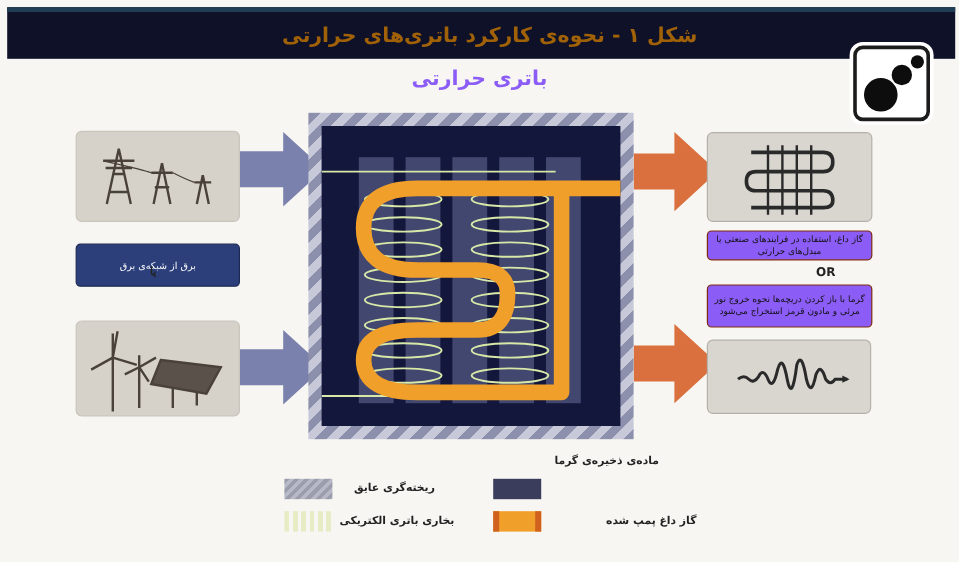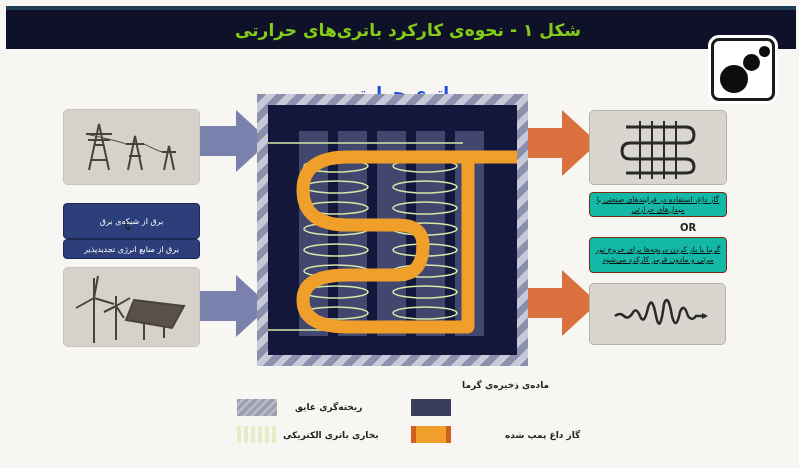--- a/index.html
+++ b/index.html
@@ -1,39 +1,39 @@
 <!DOCTYPE html>
 <html><head>
 <meta charset="utf-8">
 <style>
   * { box-sizing: border-box; margin: 0; padding: 0; }
   html, body { width: 799px; height: 468px; overflow: hidden; background: #f7f6f2; font-family: "DejaVu Sans", sans-serif; }
   .canvas { position: relative; width: 799px; height: 468px; background: #f7f6f2; }
 
   .header-band { position: absolute; left: 6px; top: 6px; width: 790px; height: 43px; background: #0e1128; border-top: 4px solid #1f3d55; }
-  .header-title { position: absolute; right: 215px; top: 10px; color: #84cc16; font-size: 17px; font-weight: bold; direction: rtl; }
+  .header-title { position: absolute; right: 215px; top: 10px; color: #a16207; font-size: 17px; font-weight: bold; direction: rtl; }
 
   .logo { position: absolute; left: 711px; top: 38px; width: 64px; height: 63px; background: #fff; border: 3px solid #1c1c1c; border-radius: 8px; box-shadow: 0 0 0 3px #fff; }
   .dot { position: absolute; border-radius: 50%; background: #0d0d0d; }
 
-  .subtitle { position: absolute; left: 0; width: 799px; top: 56px; text-align: center; font-size: 17px; font-weight: bold; color: #1d4ed8; direction: rtl; margin-top: 27px; }
+  .subtitle { position: absolute; left: 0; width: 799px; top: 56px; text-align: center; font-size: 17px; font-weight: bold; color: #8b5cf6; direction: rtl; }
 
   .src-panel { position: absolute; background: #d6d2c9; border-radius: 5px; border: 1px solid #c9c5bd; }
   .label-blue { position: absolute; background: #2c3f7a; border: 1px solid #1d2a55; border-radius: 4px; color: #fff; font-size: 8px; text-align: center; direction: rtl; display: flex; align-items: center; justify-content: center; }
   .and-text { position: absolute; font-size: 9px; font-weight: bold; color: #222; font-family: Liberation Serif, serif; }
 
   .arrow { position: absolute; }
 
   .battery-outer { position: absolute; left: 257px; top: 94px; width: 271px; height: 272px;
     background: repeating-linear-gradient(135deg, #8c90ad 0 7px, #c7c9d9 7px 14px); }
   .battery-inner { position: absolute; left: 11px; top: 11px; width: 249px; height: 250px; background: #14173c; }
   .col { position: absolute; top: 26px; width: 29px; height: 205px; background: #4a5078; opacity: .85; }
 
   .out-panel { position: absolute; background: #d9d6d0; border: 1px solid #b4b1aa; border-radius: 5px; }
-  .label-orange { position: absolute; background: #14b8a6; border: 1px solid #7e2a10; border-radius: 4px; color: #111; font-size: 7.5px; line-height: 10px; text-align: center; direction: rtl; display: flex; align-items: center; justify-content: center; padding: 0 4px; text-decoration: underline; }
+  .label-orange { position: absolute; background: #8b5cf6; border: 1px solid #7e2a10; border-radius: 4px; color: #111; font-size: 7.5px; line-height: 10px; text-align: center; direction: rtl; display: flex; align-items: center; justify-content: center; padding: 0 4px; }
   .or-text { position: absolute; font-size: 10px; font-weight: bold; color: #222; font-family: "DejaVu Sans", sans-serif; margin-left: 35px; }
 
   .legend-swatch { position: absolute; width: 40px; height: 17px; }
   .legend-label { position: absolute; font-size: 9px; font-weight: bold; color: #222; direction: rtl; white-space: nowrap; }
 </style>
 </head>
 <body>
 
 <div class="canvas">
 
@@ -54,21 +54,20 @@
       <g stroke="#4a423a" stroke-width="2" fill="none">
         <path d="M25 60 L35 14 L45 60 M27 50 L43 50 M30 35 L40 35 M22 24 L48 24 M24 30 L46 30"></path>
         <path d="M64 60 L71 26 L78 60 M62 34 L80 34 M65 46 L77 46"></path>
         <path d="M100 60 L105 36 L110 60 M98 42 L112 42"></path>
         <path d="M22 24 Q58 32 62 34 M80 34 Q92 40 98 42" stroke-width="1"></path>
       </g>
     </svg>
   </div>
   <div class="label-blue" style="left:63px;top:203px;width:137px;height:36px;">برق از شبکه‌ی برق</div>
   <div class="and-text" style="left:125px;top:221px;">یا</div>
-  <div class="label-blue" style="left:63px;top:239px;width:137px;height:20px;">برق از منابع انرژی تجدیدپذیر</div>
   <div class="src-panel" style="left:63px;top:267px;width:137px;height:80px;">
     <svg width="137" height="80" viewBox="0 0 137 80">
       <g stroke="#4a423a" stroke-width="2" fill="none">
         <path d="M30 75 L30 10 M30 30 L12 40 M30 30 L50 36 M30 30 L34 8"></path>
         <path d="M52 72 L52 28 M52 38 L40 44 M52 38 L66 30 M52 38 L60 50"></path>
         <path d="M70 32 L120 38 L108 60 L62 52 Z" fill="#5a524a"></path>
         <path d="M80 56 L80 72 M100 58 L100 70"></path>
       </g>
     </svg>
   </div>
@@ -123,21 +122,21 @@
   <div class="out-panel" style="left:589px;top:110px;width:138px;height:75px;">
     <svg width="138" height="75" viewBox="0 0 138 75">
       <g stroke="#2a2a2a" stroke-width="3" fill="none">
         <path d="M36 16 L96 16 Q104 16 104 24 Q104 32 96 32 L40 32 Q32 32 32 40 Q32 48 40 48 L96 48 Q104 48 104 56 Q104 62 96 62 L36 62"></path>
         <path d="M50 10 L50 68 M62 10 L62 68 M74 10 L74 68 M86 10 L86 68" stroke-width="2"></path>
       </g>
     </svg>
   </div>
   <div class="label-orange" style="left:589px;top:192px;width:138px;height:25px;">گاز داغ، استفاده در فرایندهای صنعتی یا مبدل‌های حرارتی</div>
   <div class="or-text" style="left:645px;top:222px;">OR</div>
-  <div class="label-orange" style="left:589px;top:237px;width:138px;height:36px;">گرما با باز کردن دریچه‌ها برای خروج نور مرئی و مادون قرمز کارکرد می‌شود</div>
+  <div class="label-orange" style="left:589px;top:237px;width:138px;height:36px;">گرما با باز کردن دریچه‌ها نحوه خروج نور مرئی و مادون قرمز استخراج می‌شود</div>
   <div class="out-panel" style="left:589px;top:283px;width:137px;height:62px;">
     <svg width="137" height="62" viewBox="0 0 137 62">
       <path d="M25 32 Q30 28 34 32 Q38 36 42 30 Q46 22 50 32 Q54 42 58 24 Q62 10 66 32 Q70 52 74 20 Q78 8 82 32 Q86 48 90 28 Q94 18 98 32 Q102 38 106 32 L116 32" stroke="#2a2a2a" stroke-width="2.5" fill="none"></path>
       <path d="M112 29 L118 32 L112 35 Z" fill="#2a2a2a"></path>
     </svg>
   </div>
 
   <div class="legend-swatch" style="left:237px;top:399px;background:repeating-linear-gradient(135deg,#9b9dad 0 3px,#b7b9c6 3px 6px);"></div>
   <div class="legend-label" style="left:295px;top:402px;">ریخته‌گری عایق</div>
   <div class="legend-swatch" style="left:411px;top:399px;background:#3a3d5c;"></div>

